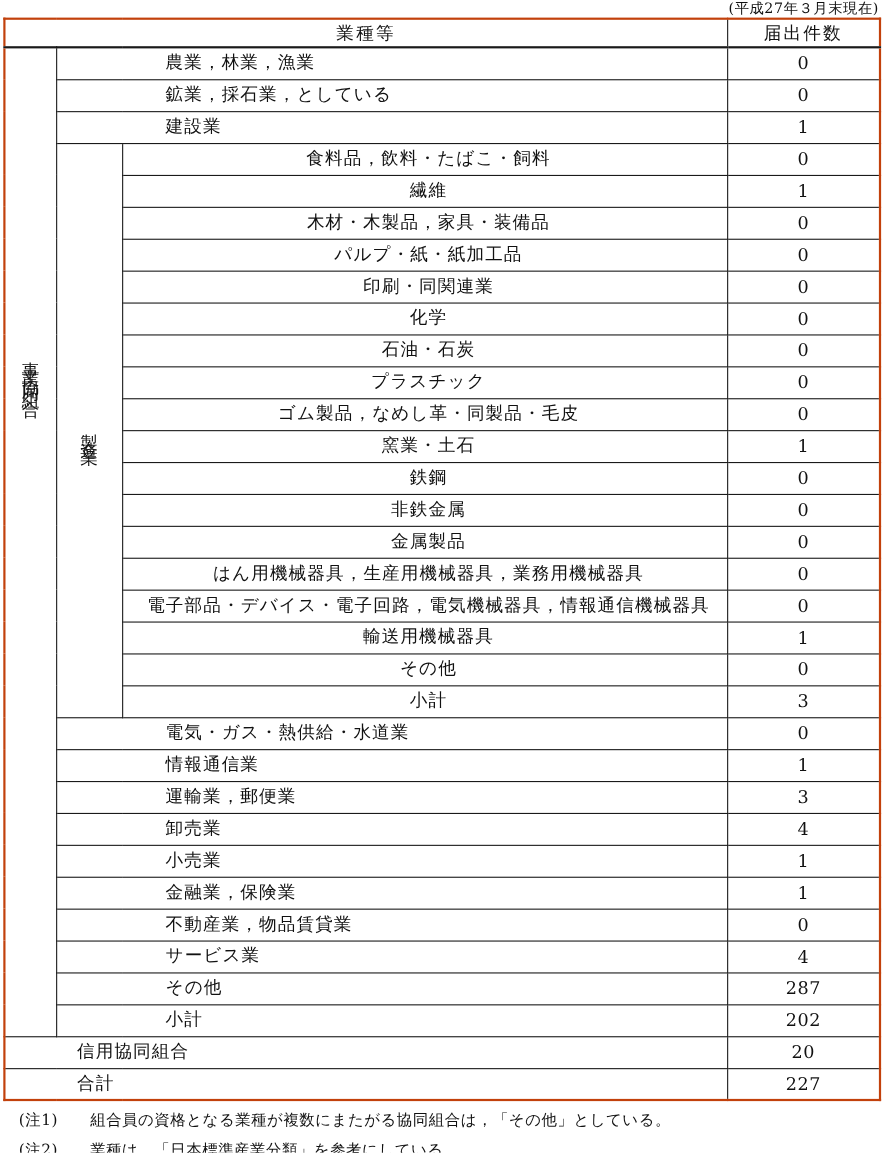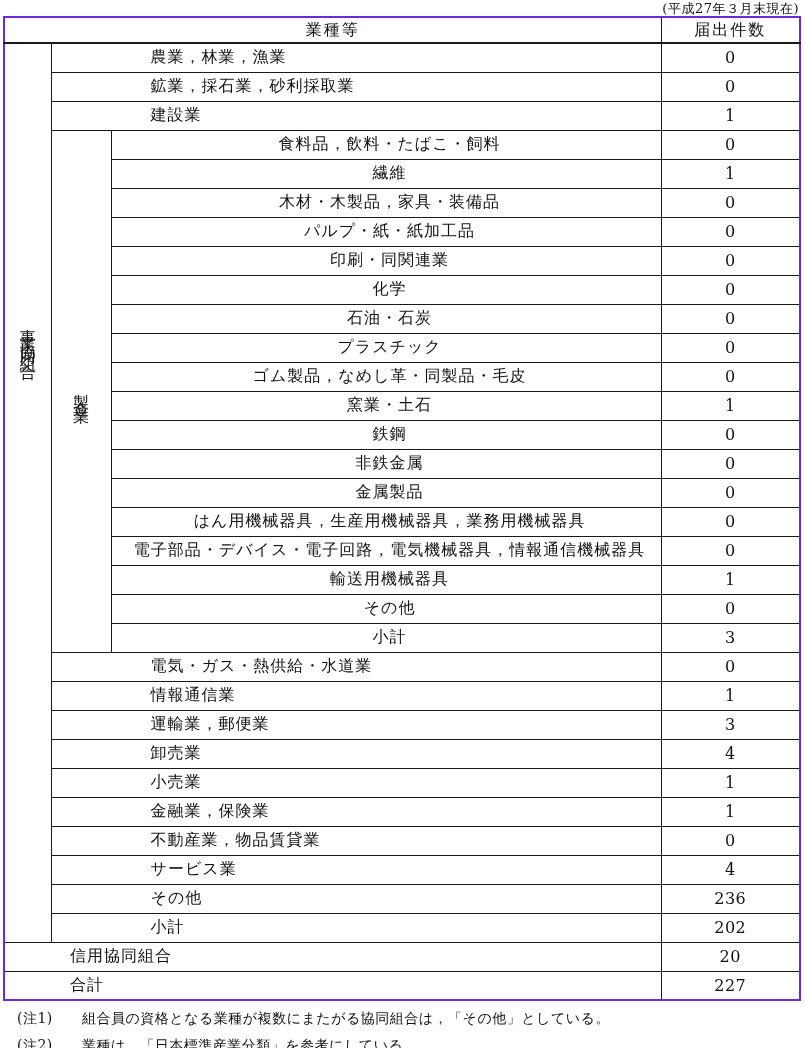--- a/index.html
+++ b/index.html
@@ -21,21 +21,21 @@
     text-align: right;
     font-size: 13px;
     line-height: 15px;
     height: 15px;
     letter-spacing: 0.5px;
   }
   table.main {
     border-collapse: collapse;
     table-layout: fixed;
     width: 796px;
-    border: 2px solid #6d28d9;
+    border: 2px solid #c2410c;
   }
   col.col-group { width: 47px; }
   col.col-mfg   { width: 60px; }
   col.col-label { width: 550px; }
   col.col-count { width: 139px; }
   th, td {
     border: 1px solid #1a1a1a;
     padding: 0;
     font-weight: normal;
     font-size: 16px;
@@ -91,21 +91,21 @@
     </thead>
     <tbody id="tbody">
         <tr>
           <td rowspan="31" class="group-cell">
             <span class="v-label">事業協同組合</span>
           </td>
           <td colspan="2" class="label-cell indent-b">農業，林業，漁業</td>
           <td class="count-cell">0</td>
         </tr>
         <tr>
-          <td colspan="2" class="label-cell indent-b">鉱業，採石業，砂利採取業</td>
+          <td colspan="2" class="label-cell indent-b">鉱業，採石業，としている</td>
           <td class="count-cell">0</td>
         </tr>
         <tr>
           <td colspan="2" class="label-cell indent-b">建設業</td>
           <td class="count-cell">1</td>
         </tr>
         <tr>
           <td rowspan="18" class="mfg-cell">
             <span class="v-label">製造業</span>
           </td>
@@ -207,21 +207,21 @@
         <tr>
           <td colspan="2" class="label-cell indent-b">不動産業，物品賃貸業</td>
           <td class="count-cell">0</td>
         </tr>
         <tr>
           <td colspan="2" class="label-cell indent-b">サービス業</td>
           <td class="count-cell">4</td>
         </tr>
         <tr>
           <td colspan="2" class="label-cell indent-b">その他</td>
-          <td class="count-cell">236</td>
+          <td class="count-cell">287</td>
         </tr>
         <tr>
           <td colspan="2" class="label-cell indent-b">小計</td>
           <td class="count-cell">202</td>
         </tr>
         <tr>
           <td colspan="3" class="label-cell indent-a">信用協同組合</td>
           <td class="count-cell">20</td>
         </tr>
         <tr>

